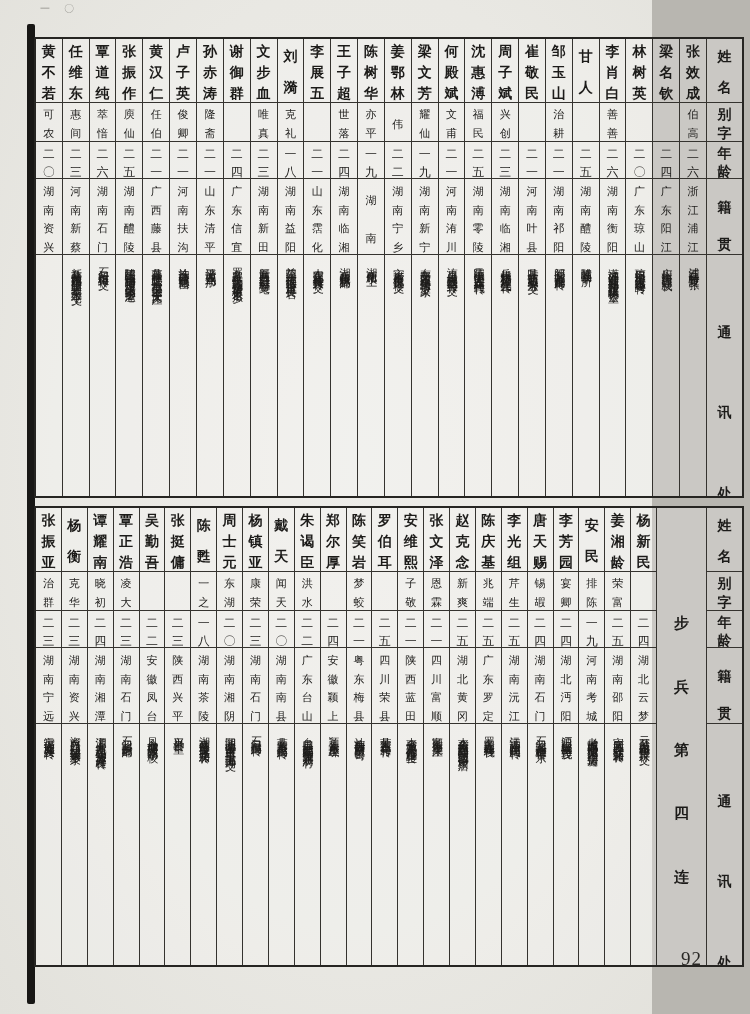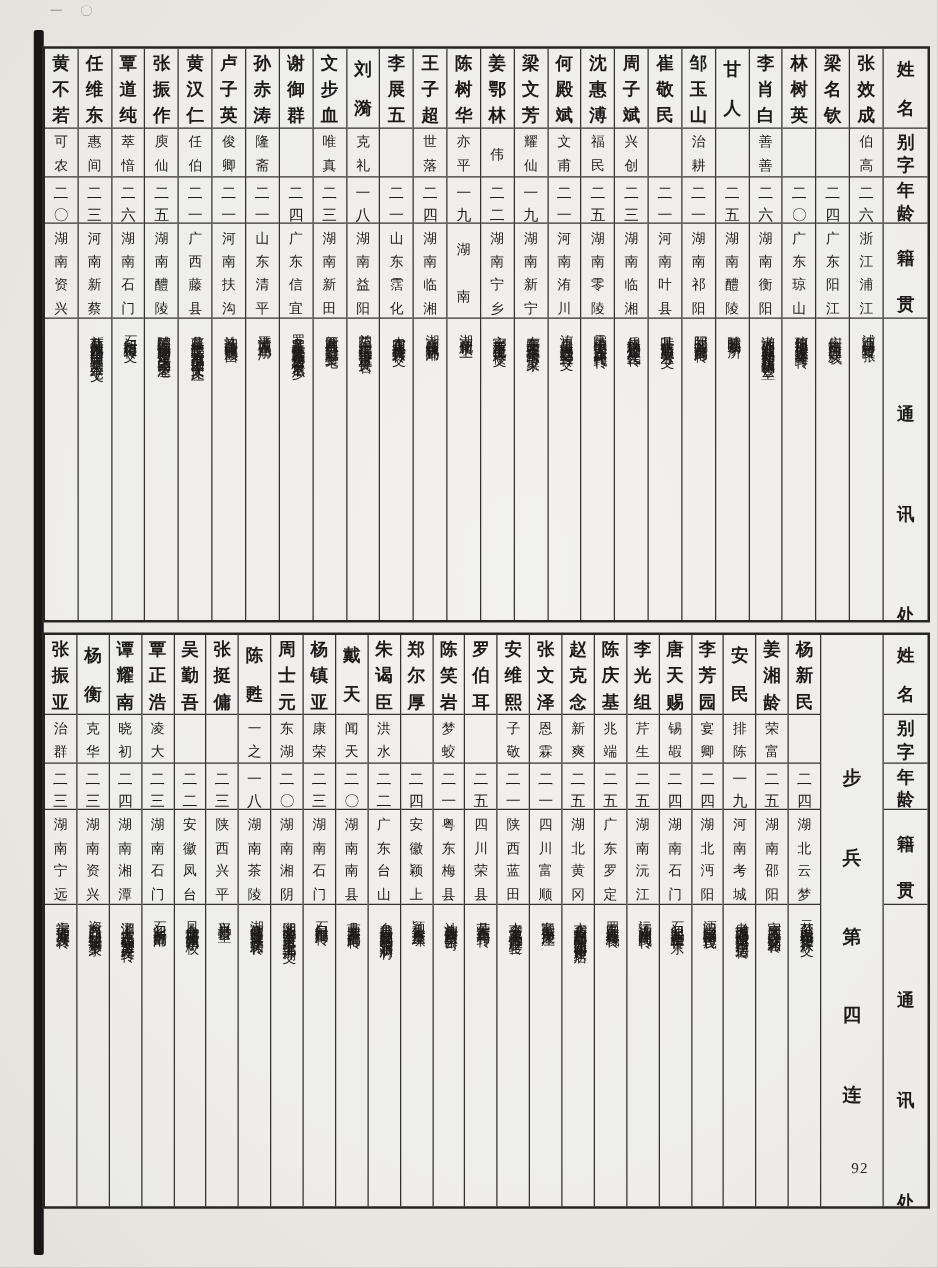--- a/index.html
+++ b/index.html
@@ -4,21 +4,21 @@
 <style>
   html,body{margin:0;padding:0;}
   body{
     width:750px;height:1014px;
     background:#b8b6b0;
     font-family:"Liberation Serif", serif;
     position:relative;
     overflow:hidden;
   }
   .page{
-    position:absolute;left:0;top:0;width:750px;height:1014px;
+    position:absolute;left:0;top:0;width:652px;height:1014px;
     background:radial-gradient(ellipse at 55% 45%, #edecE8 0%, #e9e8e3 60%, #e2e1db 100%);
     color:#1c1b19;
   }
   .gutter-bar{
     position:absolute;left:27px;top:24px;width:8px;height:980px;
     background:#181715;border-radius:2px;
   }
   .margin-marks{
     position:absolute;left:40px;top:2px;font-size:10px;color:#8d8c86;
     letter-spacing:14px;white-space:nowrap;
@@ -70,22 +70,22 @@
     font-size:11px;line-height:1.25;letter-spacing:1.5px;
     padding-top:4px;max-height:232px;
   }
   
   .header-col .chars{font-size:14px;font-weight:bold;}
   .header-col .cell.addr .chars{padding:38px 0;}
   .header-col .cell.origin .chars{padding:10px 0;}
   
   .unit-col .chars{font-size:15px;font-weight:bold;padding:84px 0 56px 0;}
   .page-number{
-    position:absolute;left:681px;top:927px;
-    font-size:12px;color:#2a2926;letter-spacing:1px;
+    position:absolute;left:681px;top:948px;
+    font-size:19px;color:#2a2926;letter-spacing:1px;
   }
 </style>
 </head>
 <body>
 
 <div class="page">
 
   <div class="gutter-bar"></div>
 
   <div class="margin-marks">一〇</div>

